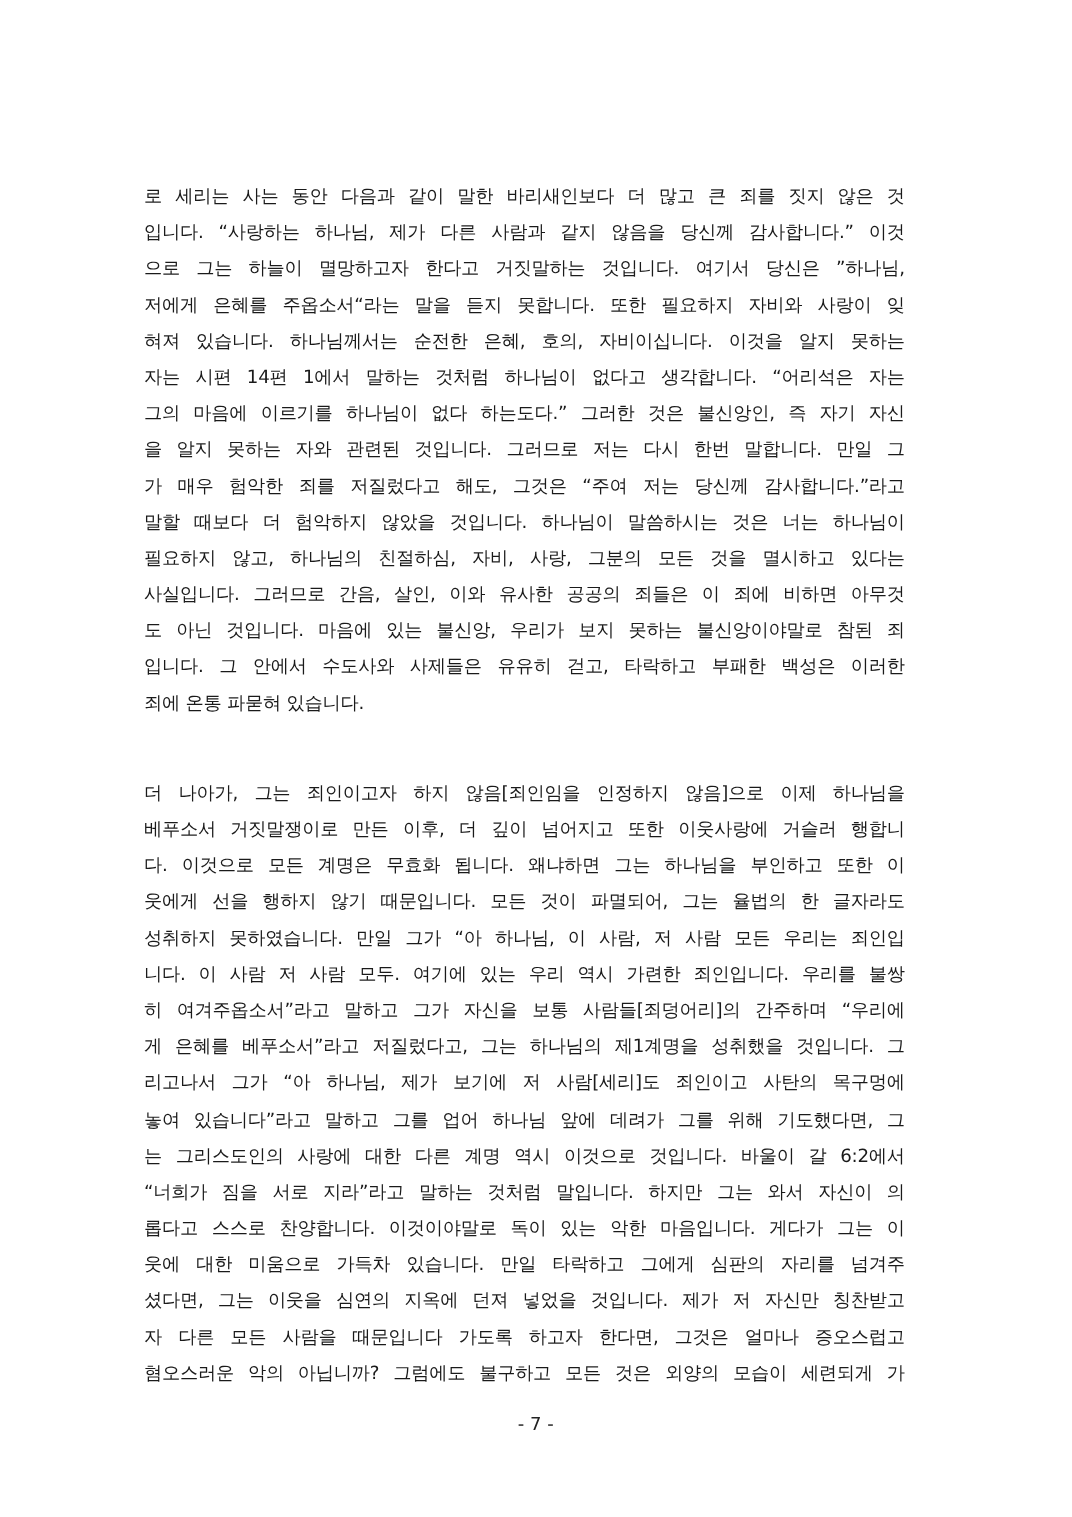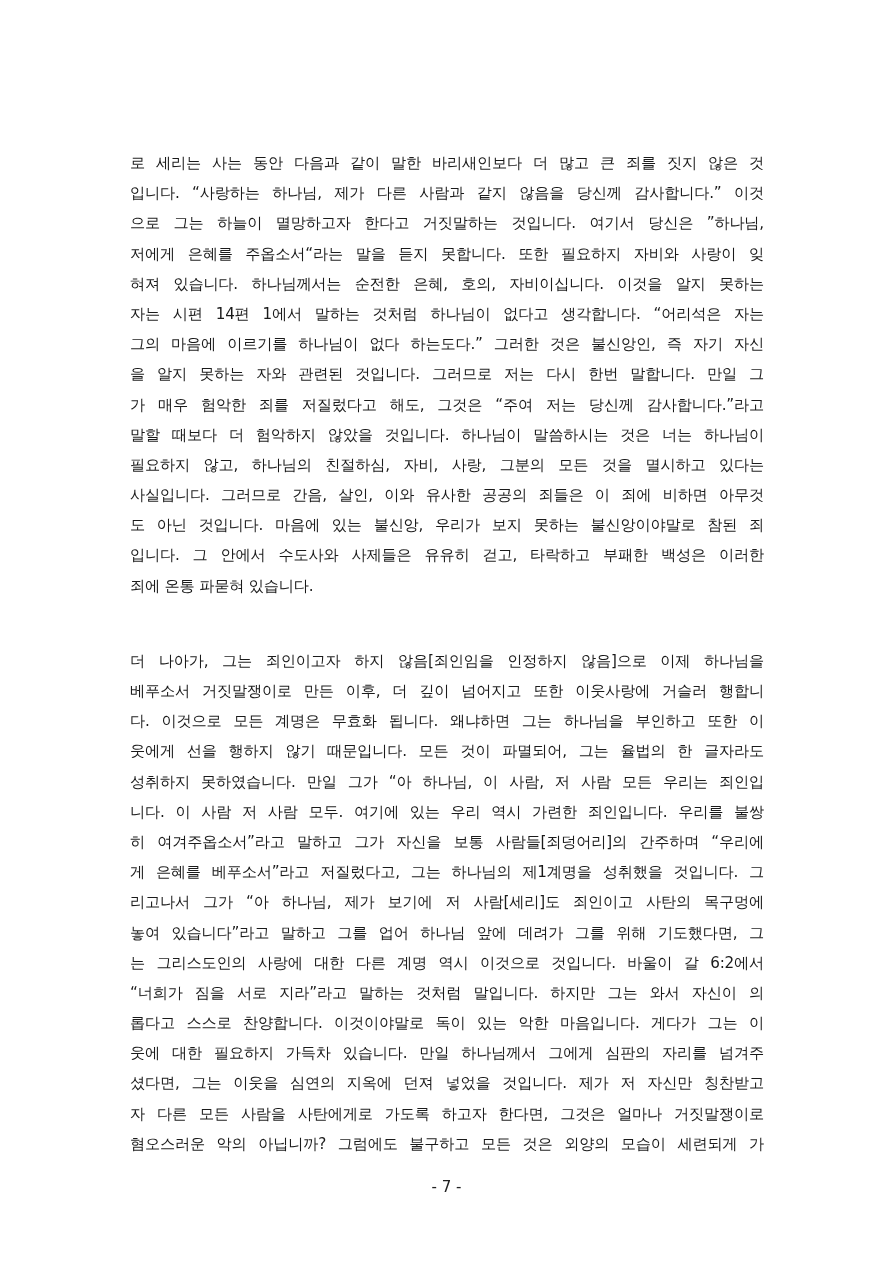--- a/index.html
+++ b/index.html
@@ -1,21 +1,21 @@
 <!DOCTYPE html>
 <html><head>
 <meta charset="utf-8">
 <style>
   html, body { margin: 0; padding: 0; background: #ffffff; }
   body { width: 893px; height: 1264px; position: relative; overflow: hidden; }
   .page {
     position: absolute; left: 0; top: 0; width: 893px; height: 1264px; background: #fff;
   }
   .body-text {
-    position: absolute; left: 130px; top: 148px; width: 634px;
+    position: absolute; left: 120px; top: 148px; width: 634px;
     font-family: "DejaVu Sans", sans-serif;
     font-size: 15.2px; color: #1a1a1a;
   }
   .para { margin: 0; }
   .line {
     display: block; height: 30.2px; line-height: 30.2px;
     white-space: nowrap; text-align: justify; text-align-last: justify;
     letter-spacing: -0.2px;
   }
   .line.last { text-align-last: left; }
@@ -55,20 +55,20 @@
         <span class="line">웃에게 선을 행하지 않기 때문입니다. 모든 것이 파멸되어, 그는 율법의 한 글자라도</span>
         <span class="line">성취하지 못하였습니다. 만일 그가 “아 하나님, 이 사람, 저 사람 모든 우리는 죄인입</span>
         <span class="line">니다. 이 사람 저 사람 모두. 여기에 있는 우리 역시 가련한 죄인입니다. 우리를 불쌍</span>
         <span class="line">히 여겨주옵소서”라고 말하고 그가 자신을 보통 사람들[죄덩어리]의 간주하며 “우리에</span>
         <span class="line">게 은혜를 베푸소서”라고 저질렀다고, 그는 하나님의 제1계명을 성취했을 것입니다. 그</span>
         <span class="line">리고나서 그가 “아 하나님, 제가 보기에 저 사람[세리]도 죄인이고 사탄의 목구멍에</span>
         <span class="line">놓여 있습니다”라고 말하고 그를 업어 하나님 앞에 데려가 그를 위해 기도했다면, 그</span>
         <span class="line">는 그리스도인의 사랑에 대한 다른 계명 역시 이것으로 것입니다. 바울이 갈 6:2에서</span>
         <span class="line">“너희가 짐을 서로 지라”라고 말하는 것처럼 말입니다. 하지만 그는 와서 자신이 의</span>
         <span class="line">롭다고 스스로 찬양합니다. 이것이야말로 독이 있는 악한 마음입니다. 게다가 그는 이</span>
-        <span class="line">웃에 대한 필요하지 가득차 있습니다. 만일 하나님께서 그에게 심판의 자리를 넘겨주</span>
+        <span class="line">웃에 대한 미움으로 가득차 있습니다. 만일 타락하고 그에게 심판의 자리를 넘겨주</span>
         <span class="line">셨다면, 그는 이웃을 심연의 지옥에 던져 넣었을 것입니다. 제가 저 자신만 칭찬받고</span>
-        <span class="line">자 다른 모든 사람을 사탄에게로 가도록 하고자 한다면, 그것은 얼마나 거짓말쟁이로</span>
+        <span class="line">자 다른 모든 사람을 때문입니다 가도록 하고자 한다면, 그것은 얼마나 증오스럽고</span>
         <span class="line">혐오스러운 악의 아닙니까? 그럼에도 불구하고 모든 것은 외양의 모습이 세련되게 가</span>
       </div>
   </div>
   <div class="page-number">- 7 -</div>
 </div>
 
 </body></html>

